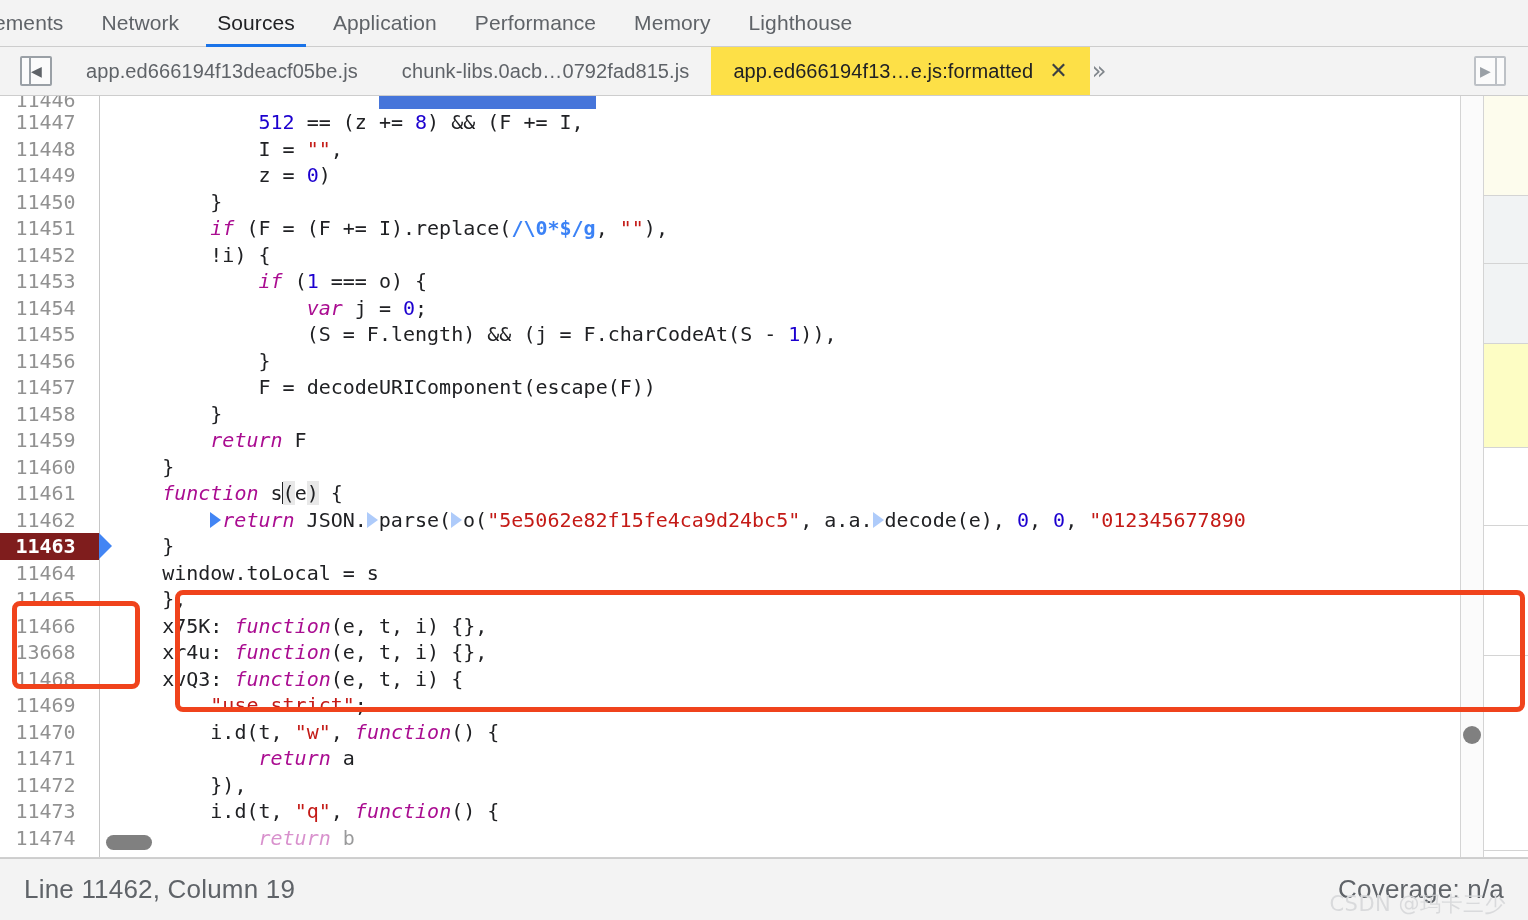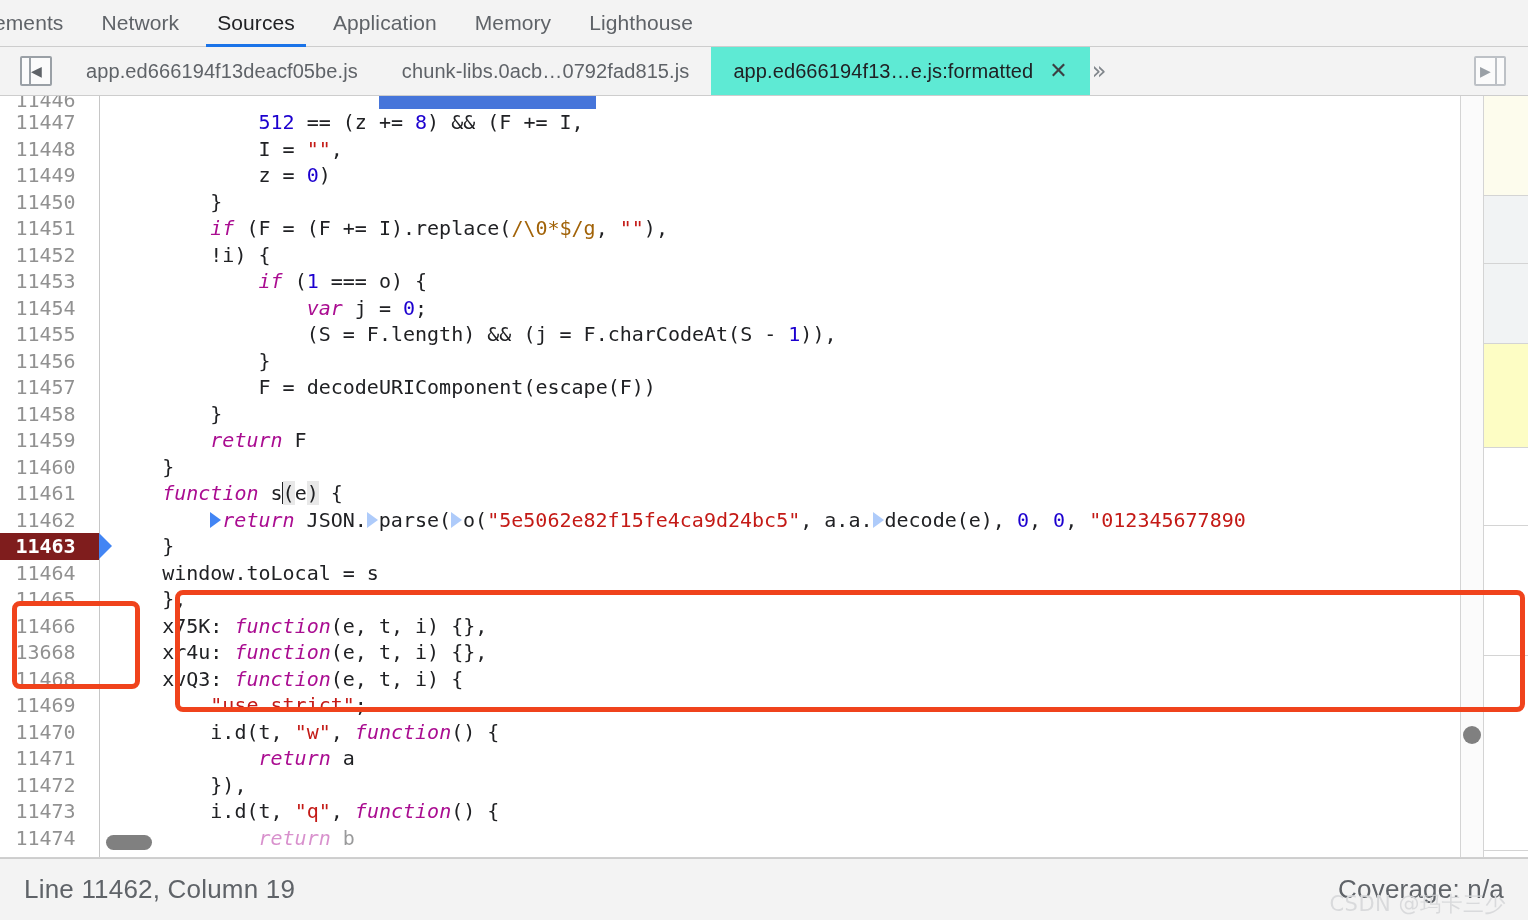--- a/index.html
+++ b/index.html
@@ -148,21 +148,21 @@
     font-size: 20px;
     color: #5f6368;
     white-space: nowrap;
     padding: 0 22px;
     height: 100%;
     cursor: default;
     letter-spacing: 0.1px;
   }
   .file-tab.active {
     color: #202124;
-    background: #5eead4;
+    background: #fde047;
   }
   .file-tab .tab-close {
     margin-left: 16px;
     font-size: 22px;
     color: #3c4043;
     line-height: 1;
     font-family: "DejaVu Sans", sans-serif;
   }
   .tabs-overflow {
     font-size: 24px;
@@ -243,21 +243,21 @@
     white-space: pre;
     padding-left: 14px;
     box-sizing: border-box;
     letter-spacing: 0px;
   }
 
   
   .kw  { color: #aa0d91; font-style: italic; }
   .num { color: #1c00cf; }
   .str { color: #c41a16; }
-  .rgx { color: #a16207; }
+  .rgx { color: #3b82f6; font-weight: bold; }
   .pln { color: #202124; }
 
   .sel-blue { background: #3367d6; color: #ffffff; }
 
   .cursor {
     display: inline-block;
     width: 0;
     border-left: 2px solid #202124;
     height: 22px;
     margin: 0 -1px;
@@ -391,20 +391,23 @@
       <span>ements</span>
     </div>
     <div class="dt-tab">
       <span>Network</span>
     </div>
     <div class="dt-tab active">
       <span>Sources</span>
     </div>
     <div class="dt-tab">
       <span>Application</span>
+    </div>
+    <div class="dt-tab">
+      <span>Performance</span>
     </div>
     <div class="dt-tab">
       <span>Memory</span>
     </div>
     <div class="dt-tab">
       <span>Lighthouse</span>
     </div>
   </div>
 
   <div class="file-tabstrip">

